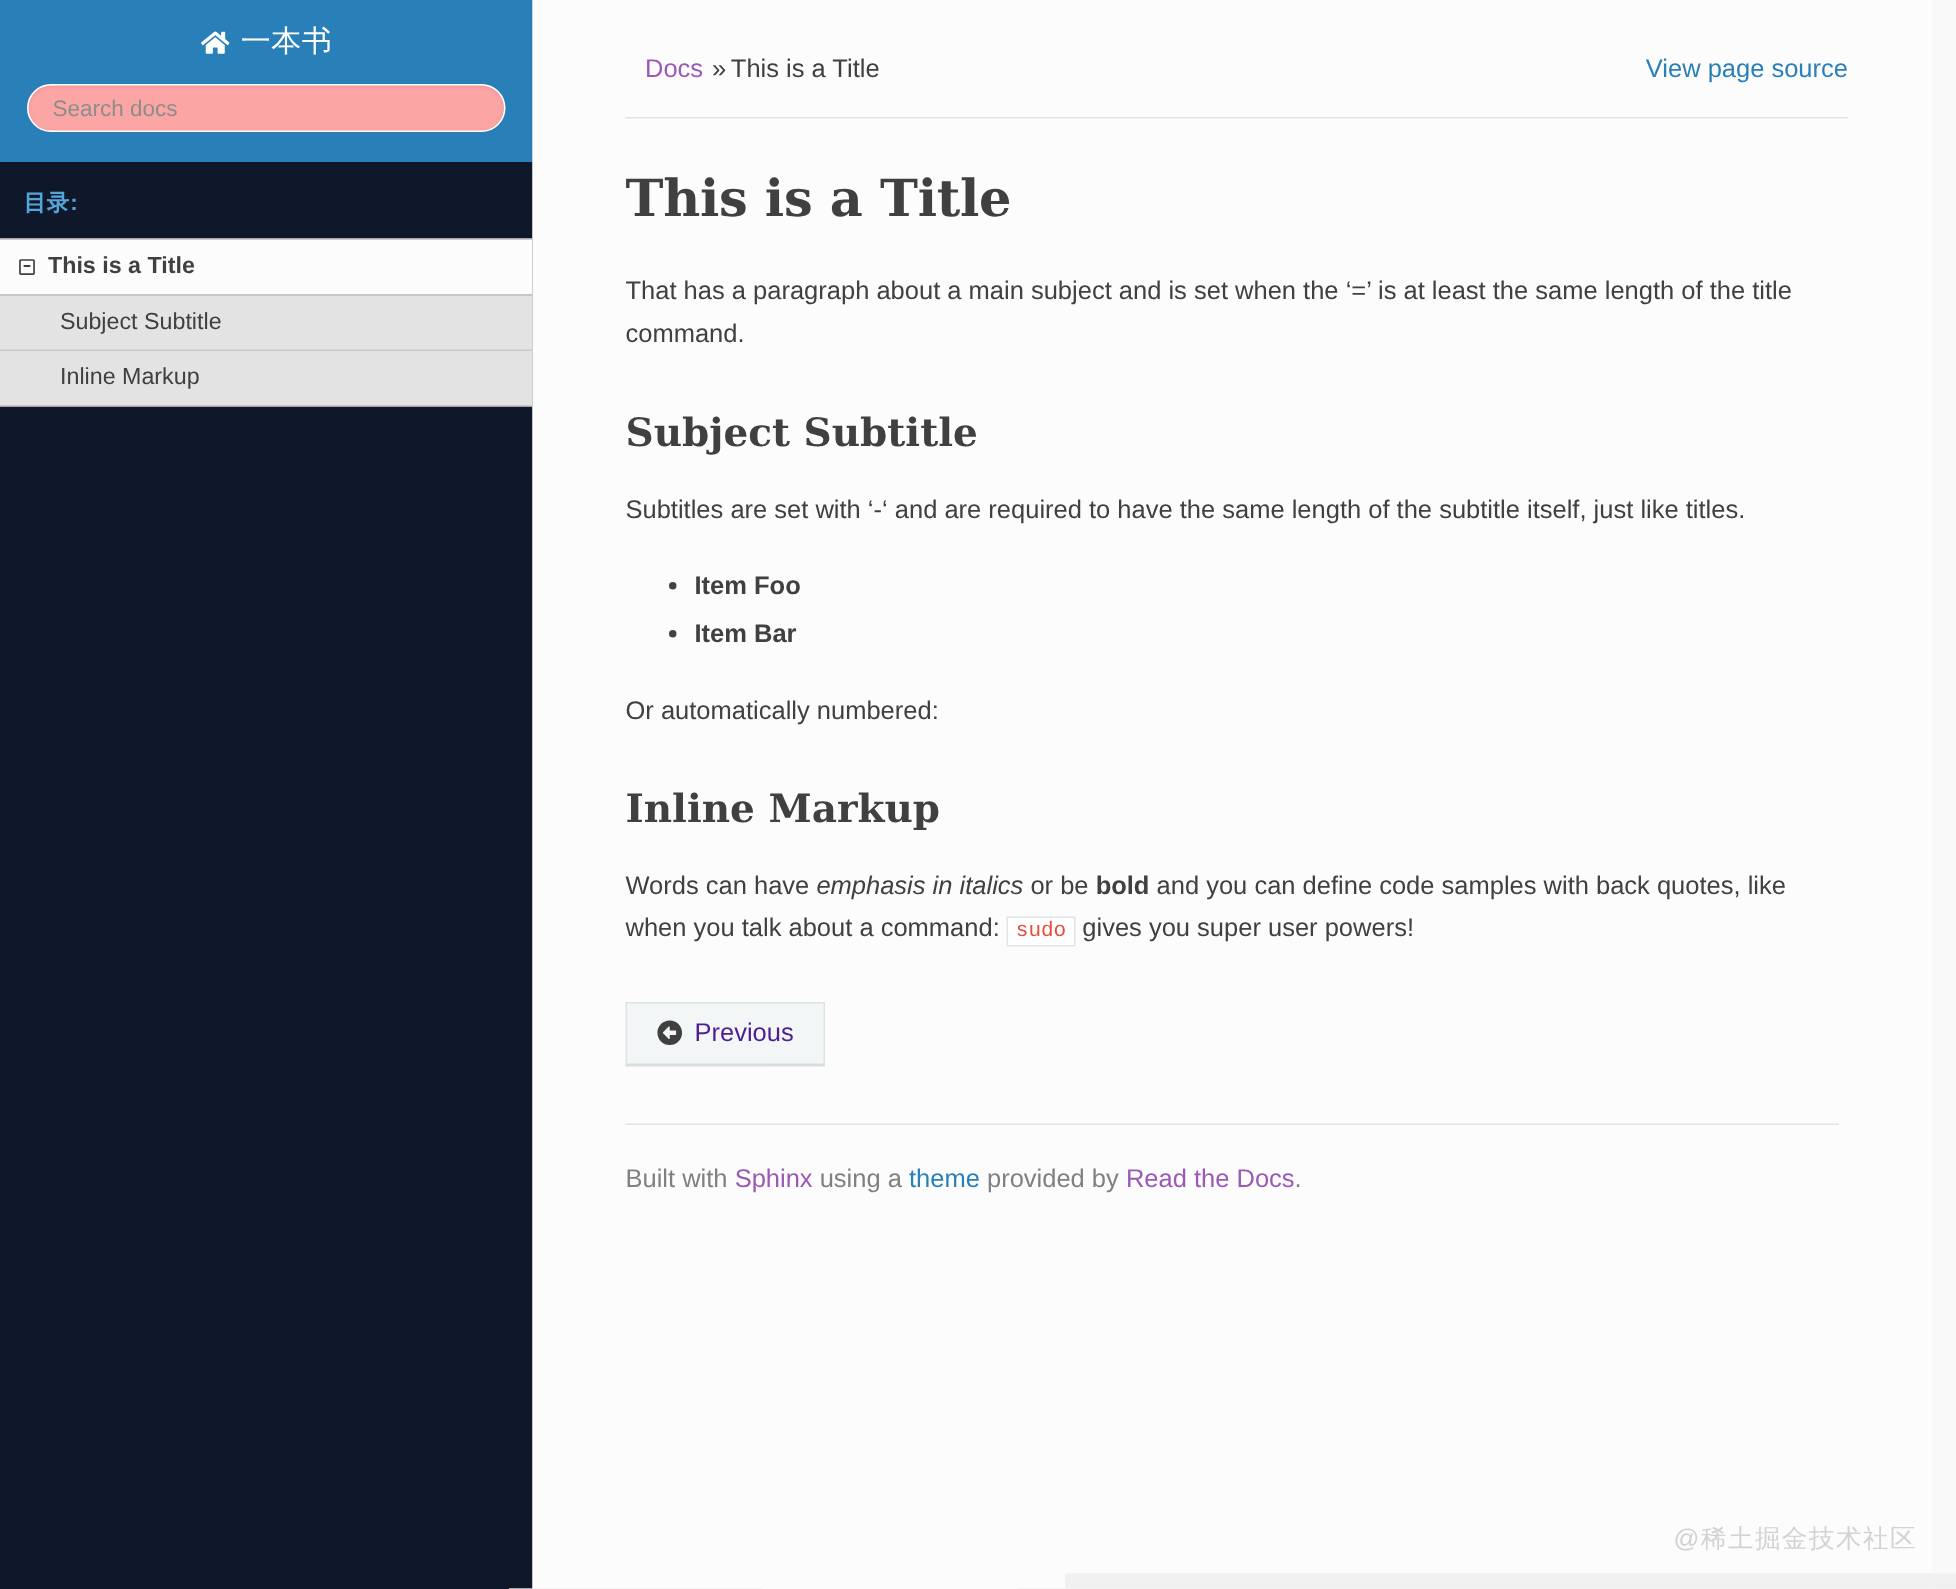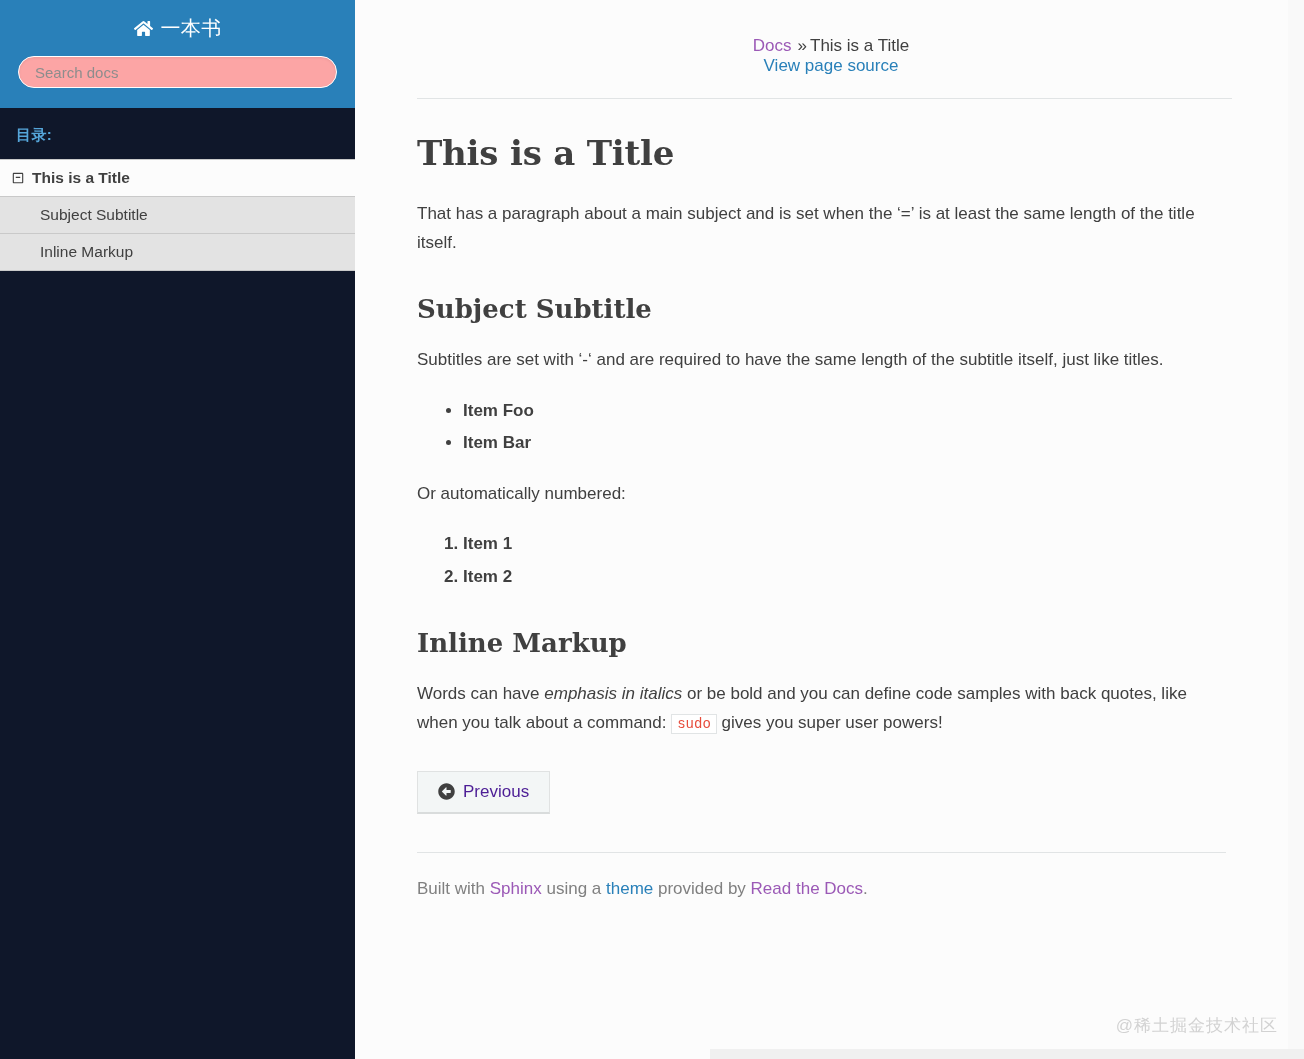--- a/index.html
+++ b/index.html
@@ -140,24 +140,23 @@
   .content-sheet {
     background: #fcfcfc;
     min-height: 1059px;
     width: 933px;
     padding: 0;
     position: relative;
   }
   .breadcrumbs-row {
     display: flex;
     justify-content: space-between;
-    align-items: center;
+    align-items: flex-end;
     padding: 36px 56px 0 75px;
     font-size: 17px;
-    flex-direction: column;
   }
   .breadcrumb {
     color: #404040;
   }
   .breadcrumb a {
     color: #9B59B6;
     text-decoration: none;
   }
   .breadcrumb .sep { color: #404040; margin: 0 3px 0 6px; }
   .view-source {
@@ -197,21 +196,21 @@
   p.doc-p { margin: 0 0 22px 0; }
   .doc-ul, .doc-ol {
     margin: 0 0 22px 0;
     padding-left: 46px;
     font-weight: bold;
   }
   .doc-ul { list-style: disc; }
   .doc-ol { list-style: decimal; }
   .doc-ul li, .doc-ol li { margin: 0 0 4px 0; }
   em.emph { font-style: italic; }
-  strong.strong { font-weight: normal; }
+  strong.strong { font-weight: bold; }
   code.literal {
     font-family: "Liberation Mono", "DejaVu Sans Mono", monospace;
     color: #E74C3C;
     background: #ffffff;
     border: 1px solid #e1e4e5;
     padding: 1px 5px;
     font-size: 14px;
     white-space: nowrap;
     border-radius: 0;
   }
@@ -326,38 +325,34 @@
         </div>
         <a class="view-source">View page source</a>
       </div>
 
       <hr class="bc-divider">
 
       <div class="doc-body">
 
         <h1 class="doc-h1">This is a Title</h1>
 
-        <p class="doc-p">That has a paragraph about a main subject and is set when the ‘=’ is at least the same length of the title itself.</p>
+        <p class="doc-p">That has a paragraph about a main subject and is set when the ‘=’ is at least the same length of the title command.</p>
 
         <h2 class="doc-h2">Subject Subtitle</h2>
 
         <p class="doc-p">Subtitles are set with ‘-‘ and are required to have the same length of the subtitle itself, just like titles.</p>
 
 
         <ul class="doc-ul">
           <li>Item Foo</li>
           <li>Item Bar</li>
         </ul>
 
         <p class="doc-p">Or automatically numbered:</p>
 
-        <ol class="doc-ol">
-          <li>Item 1</li>
-          <li>Item 2</li>
-        </ol>
 
         <h2 class="doc-h2">Inline Markup</h2>
 
         <p class="doc-p"><span>Words can have </span><em class="emph">emphasis in italics</em><span> or be </span><strong class="strong">bold</strong><span> and you can define code samples with back quotes, like when you talk about a command: </span><code class="literal">sudo</code><span> gives you super user powers!</span></p>
 
         <button class="btn-nav">
           <span class="arrow-left-circle-icon">
             <svg viewBox="0 0 512 512" width="17" height="17" aria-hidden="true">
               <path fill="#404040" d="M256 504C119 504 8 393 8 256S119 8 256 8s248 111 248 248-111 248-248 248zm116-292H256v-70.9c0-10.7-13-16.1-20.5-8.5L121.2 247.5c-4.7 4.7-4.7 12.2 0 16.9l114.3 114.9c7.6 7.6 20.5 2.2 20.5-8.5V300h116c6.6 0 12-5.4 12-12v-64c0-6.6-5.4-12-12-12z"></path>
             </svg>

